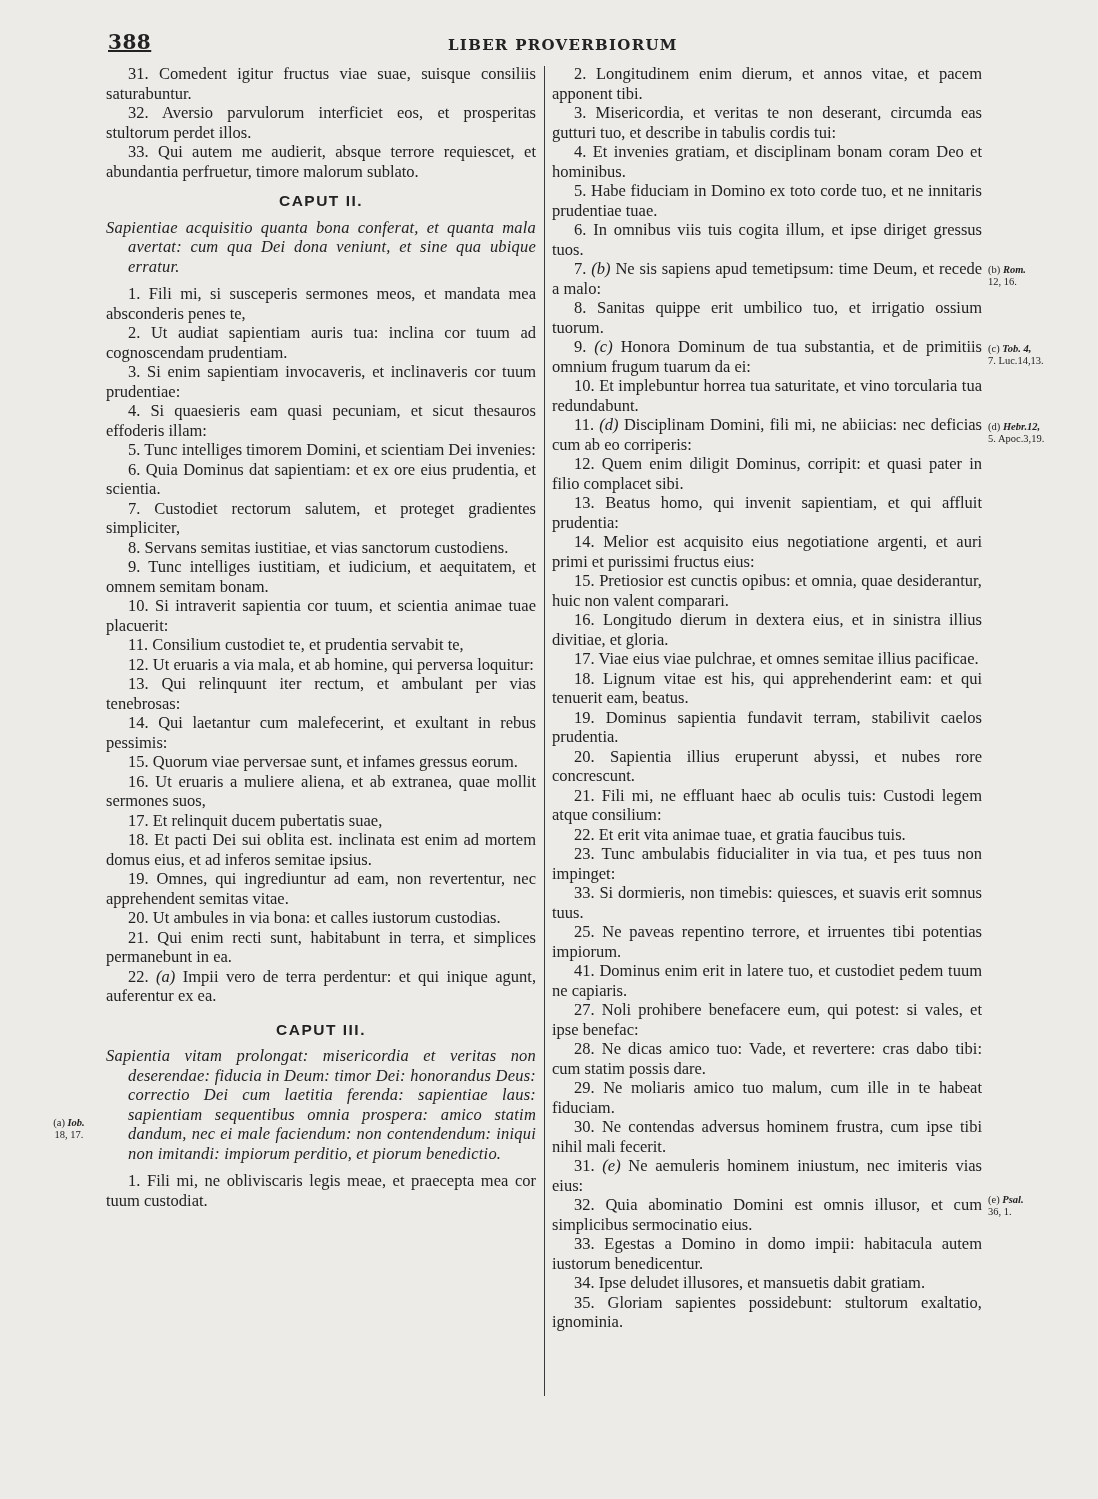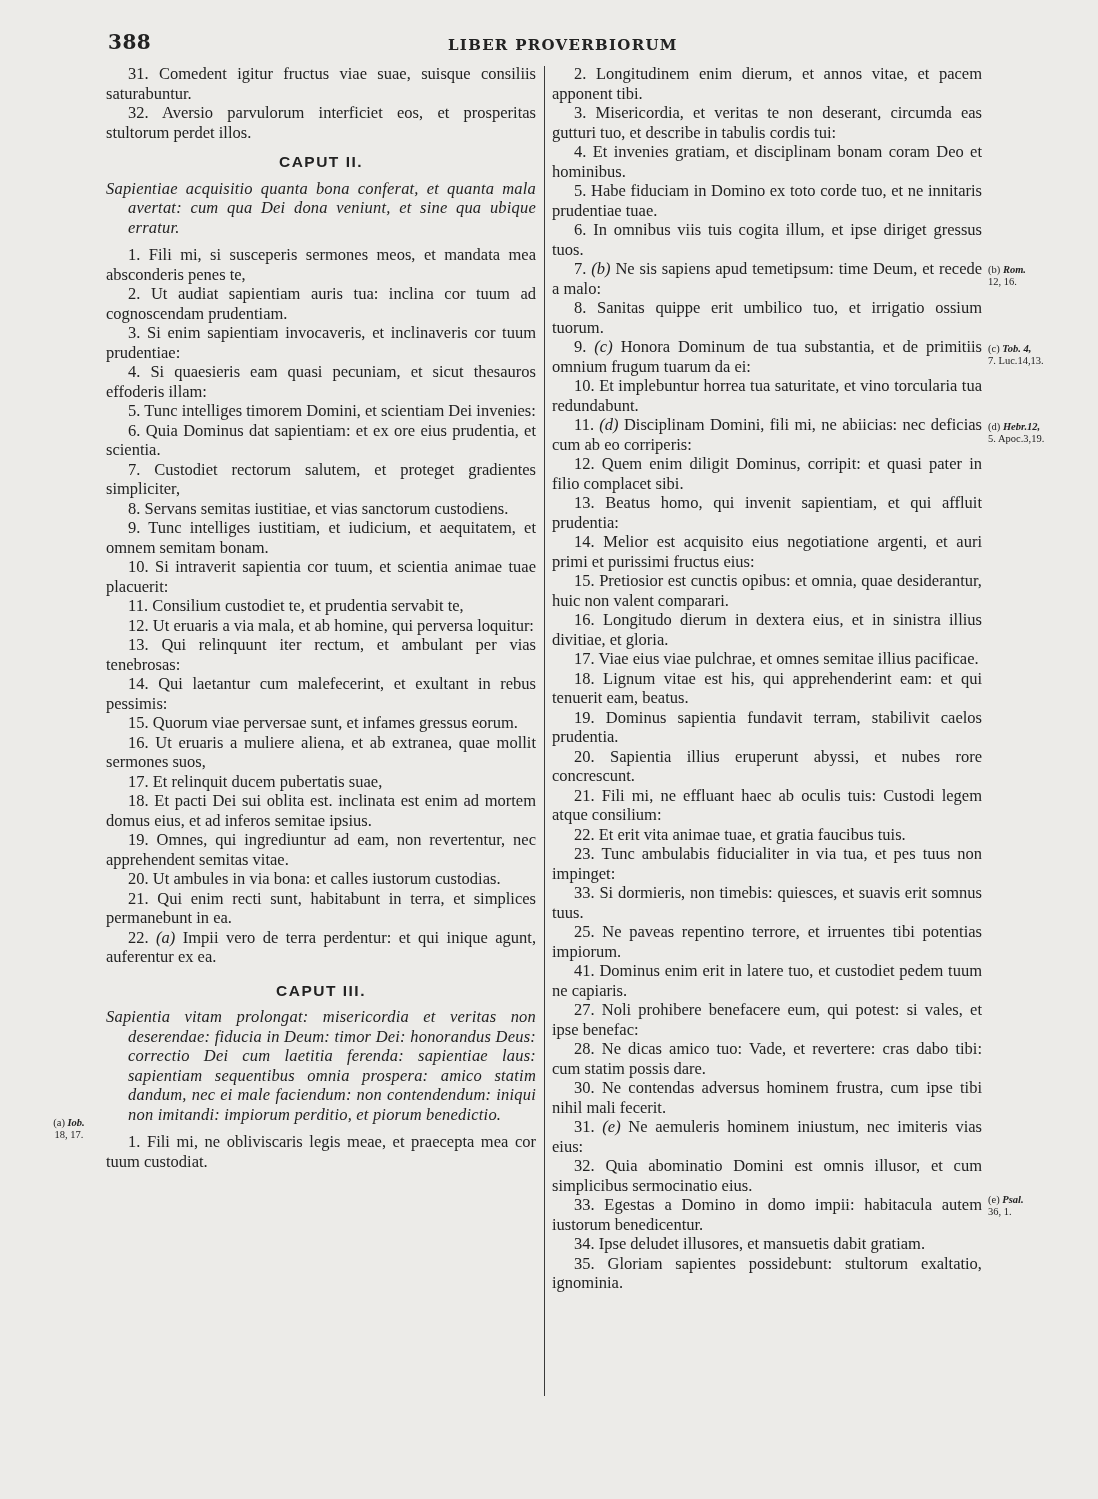--- a/index.html
+++ b/index.html
@@ -7,21 +7,21 @@
     width: 1098px; height: 1499px;
     background: #ecebe8;
     color: #222;
     font-family: "DejaVu Serif", "Liberation Serif", serif;
     position: relative;
     overflow: hidden;
   }
   .page-number {
     position: absolute; left: 108px; top: 30px;
     font-family: "DejaVu Serif", serif;
-    font-weight: bold; font-size: 20px; letter-spacing: 0.5px;
+    font-weight: bold; font-size: 20px; letter-spacing: 0.5px; text-decoration: underline;
   }
   .running-head {
     position: absolute; left: 448px; top: 36px;
     font-family: "DejaVu Serif", serif;
     font-weight: bold; font-size: 15px; letter-spacing: 1.3px;
   }
   .col {
     position: absolute; top: 64px; width: 430px;
     font-family: "Liberation Serif", serif;
     font-size: 16.5px; line-height: 19.5px;
@@ -57,20 +57,21 @@
 <body>
 
 <div class="page-number">388</div>
 <div class="running-head">LIBER PROVERBIORUM</div>
 
 <div class="divider"></div>
 
 <div class="col col-left" id="left-col">
     <p class="verse"><span class="num">31.</span> <span>Comedent igitur fructus viae suae, suisque consiliis saturabuntur.</span></p>
     <p class="verse"><span class="num">32.</span> <span>Aversio parvulorum interficiet eos, et prosperitas stultorum perdet illos.</span></p>
+    <p class="verse"><span class="num">33.</span> <span>Qui autem me audierit, absque terrore requiescet, et abundantia perfruetur, timore malorum sublato.</span></p>
     <div class="chapter-title">CAPUT II.</div>
     <p class="summary">Sapientiae acquisitio quanta bona conferat, et quanta mala avertat: cum qua Dei dona veniunt, et sine qua ubique erratur.</p>
     <p class="verse"><span class="num">1.</span> <span>Fili mi, si susceperis sermones meos, et mandata mea absconderis penes te,</span></p>
     <p class="verse"><span class="num">2.</span> <span>Ut audiat sapientiam auris tua: inclina cor tuum ad cognoscendam prudentiam.</span></p>
     <p class="verse"><span class="num">3.</span> <span>Si enim sapientiam invocaveris, et inclinaveris cor tuum prudentiae:</span></p>
     <p class="verse"><span class="num">4.</span> <span>Si quaesieris eam quasi pecuniam, et sicut thesauros effoderis illam:</span></p>
     <p class="verse"><span class="num">5.</span> <span>Tunc intelliges timorem Domini, et scientiam Dei invenies:</span></p>
     <p class="verse"><span class="num">6.</span> <span>Quia Dominus dat sapientiam: et ex ore eius prudentia, et scientia.</span></p>
     <p class="verse"><span class="num">7.</span> <span>Custodiet rectorum salutem, et proteget gradientes simpliciter,</span></p>
     <p class="verse"><span class="num">8.</span> <span>Servans semitas iustitiae, et vias sanctorum custodiens.</span></p>
@@ -113,20 +114,21 @@
     <p class="verse"><span class="num">19.</span> <span>Dominus sapientia fundavit terram, stabilivit caelos prudentia.</span></p>
     <p class="verse"><span class="num">20.</span> <span>Sapientia illius eruperunt abyssi, et nubes rore concrescunt.</span></p>
     <p class="verse"><span class="num">21.</span> <span>Fili mi, ne effluant haec ab oculis tuis: Custodi legem atque consilium:</span></p>
     <p class="verse"><span class="num">22.</span> <span>Et erit vita animae tuae, et gratia faucibus tuis.</span></p>
     <p class="verse"><span class="num">23.</span> <span>Tunc ambulabis fiducialiter in via tua, et pes tuus non impinget:</span></p>
     <p class="verse"><span class="num">33.</span> <span>Si dormieris, non timebis: quiesces, et suavis erit somnus tuus.</span></p>
     <p class="verse"><span class="num">25.</span> <span>Ne paveas repentino terrore, et irruentes tibi potentias impiorum.</span></p>
     <p class="verse"><span class="num">41.</span> <span>Dominus enim erit in latere tuo, et custodiet pedem tuum ne capiaris.</span></p>
     <p class="verse"><span class="num">27.</span> <span>Noli prohibere benefacere eum, qui potest: si vales, et ipse benefac:</span></p>
     <p class="verse"><span class="num">28.</span> <span>Ne dicas amico tuo: Vade, et revertere: cras dabo tibi: cum statim possis dare.</span></p>
+    <p class="verse"><span class="num">29.</span> <span>Ne moliaris amico tuo malum, cum ille in te habeat fiduciam.</span></p>
     <p class="verse"><span class="num">30.</span> <span>Ne contendas adversus hominem frustra, cum ipse tibi nihil mali fecerit.</span></p>
     <p class="verse"><span class="num">31.</span> <span class="note-mark">(e)</span> <span>Ne aemuleris hominem iniustum, nec imiteris vias eius:</span></p>
     <p class="verse"><span class="num">32.</span> <span>Quia abominatio Domini est omnis illusor, et cum simplicibus sermocinatio eius.</span></p>
     <p class="verse"><span class="num">33.</span> <span>Egestas a Domino in domo impii: habitacula autem iustorum benedicentur.</span></p>
     <p class="verse"><span class="num">34.</span> <span>Ipse deludet illusores, et mansuetis dabit gratiam.</span></p>
     <p class="verse"><span class="num">35.</span> <span>Gloriam sapientes possidebunt: stultorum exaltatio, ignominia.</span></p>
   </div>
 
 <div class="marginal m-left" style="top:1117px;">
   <span>(a)</span>

